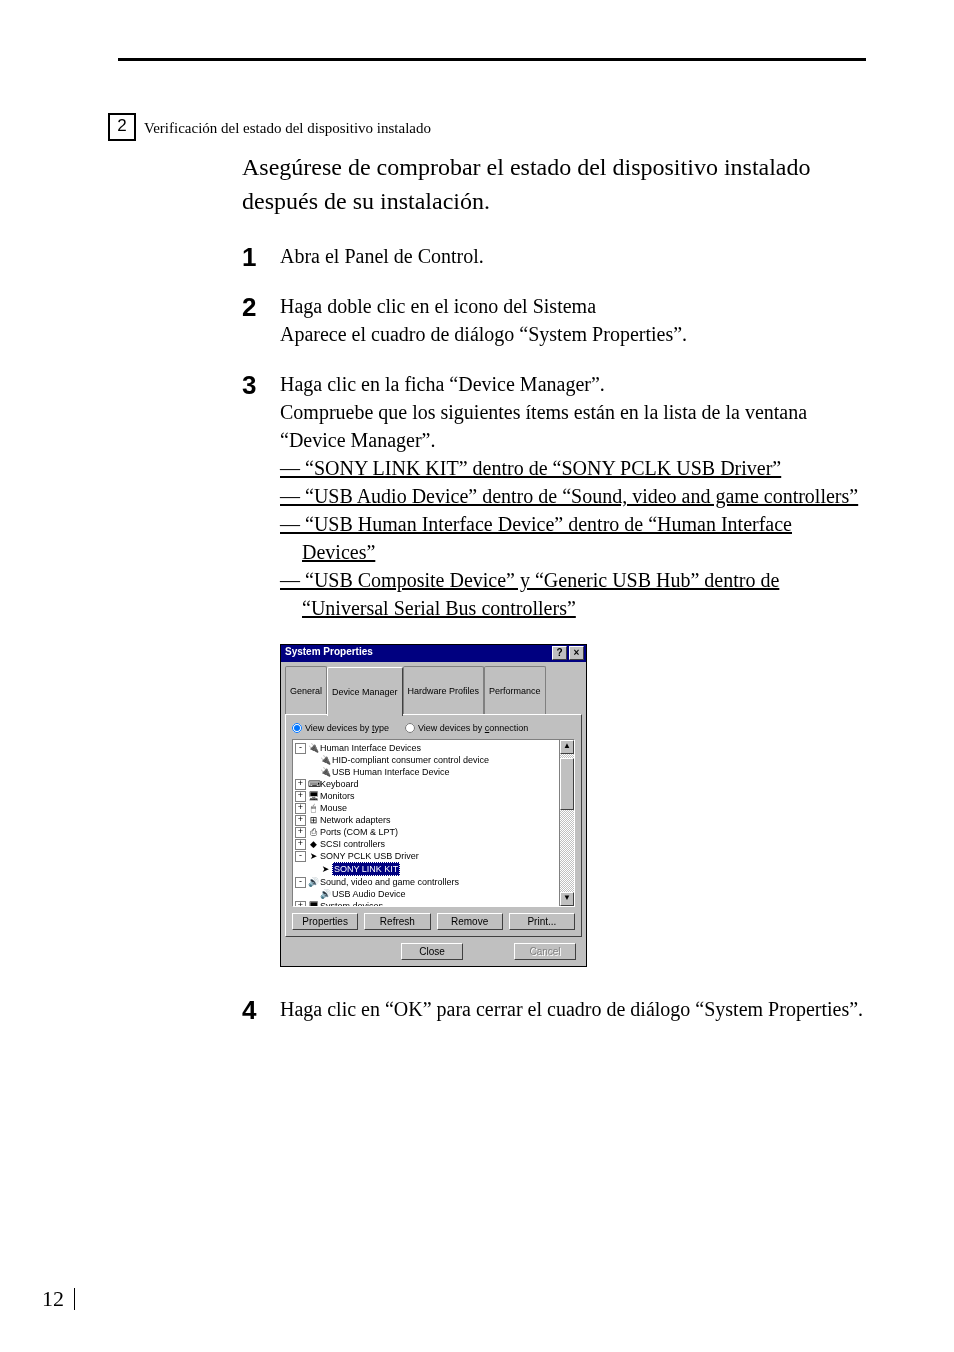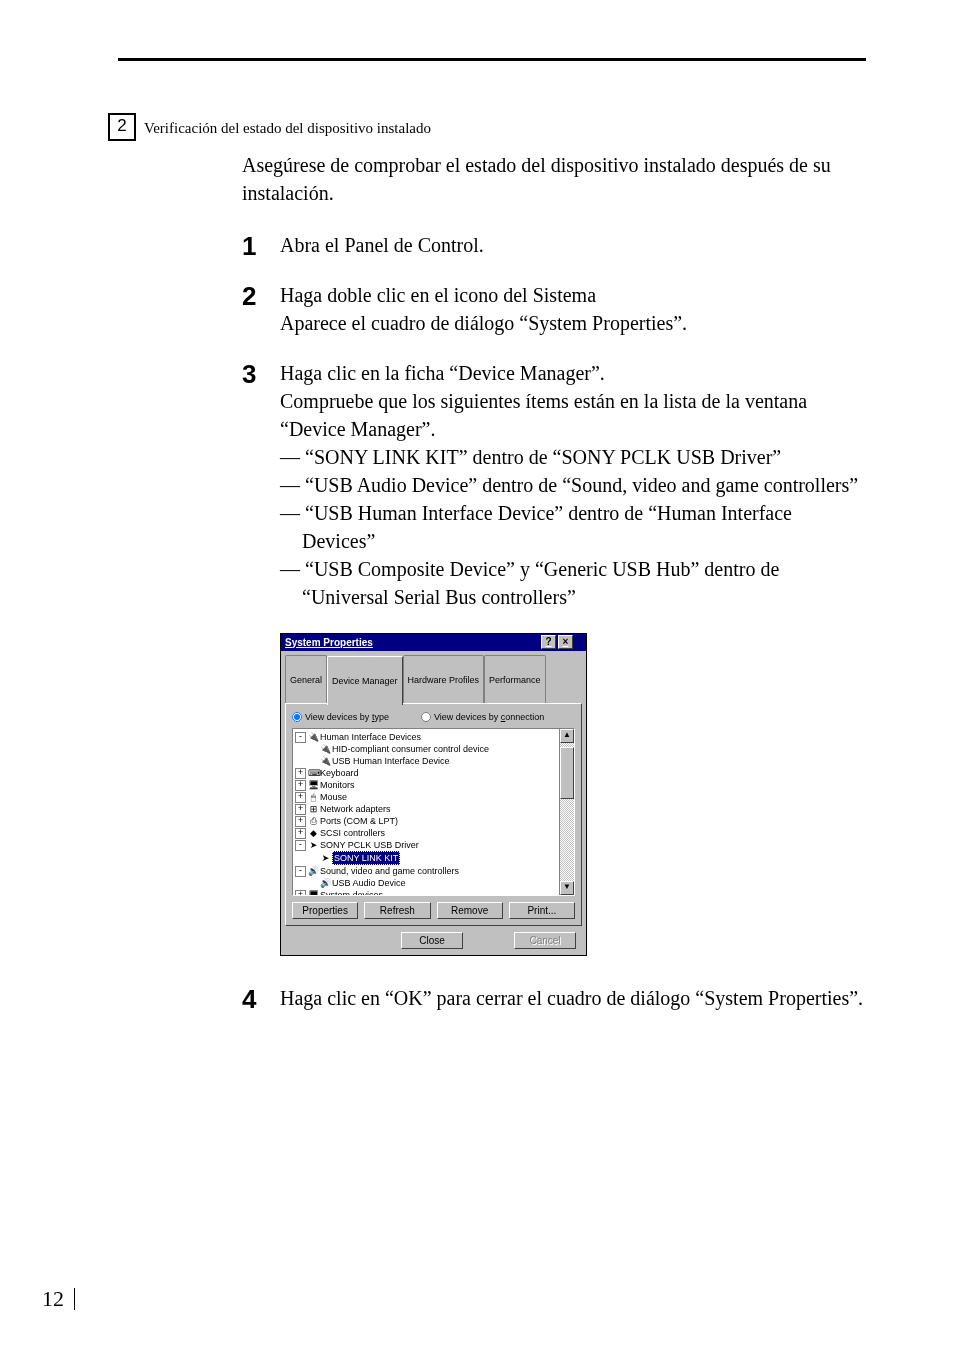--- a/index.html
+++ b/index.html
@@ -42,65 +42,64 @@
     position: relative;
     top: -2px;
   }
   .section-title {
     font-family: "Palatino Linotype", "Book Antiqua", Palatino, Georgia, serif;
     font-weight: 400;
     font-size: 15px;
   }
   .intro {
     margin-left: 134px;
-    font-size: 20px;
+    font-size: 24px;
     line-height: 1.4;
     margin-bottom: 24px;
   }
   .step {
     margin-left: 134px;
     display: flex;
     gap: 18px;
     margin-bottom: 22px;
     font-size: 20px;
     line-height: 1.4;
   }
   .step-num {
     font-family: Arial, Helvetica, sans-serif;
     font-weight: 900;
     font-size: 26px;
     line-height: 1;
     min-width: 20px;
     margin-top: 2px;
   }
   .step-body { flex: 1; }
-  .bul-line { padding-left: 22px; text-indent: -22px; }
+  .bul-line { padding-left: 22px; text-indent: -22px; text-decoration: underline; }
 
   
   .dlg {
     width: 305px;
     margin-left: 172px;
     margin-top: 2px;
     margin-bottom: 28px;
     border: 1px solid #000;
     background: #c0c0c0;
     font-family: "MS Sans Serif", Tahoma, Arial, sans-serif;
     font-size: 9px;
     color: #000;
   }
   .dlg-titlebar {
     background: #000080;
     color: #fff;
     display: flex;
-    align-items: center;
+    align-items: flex-start;
     justify-content: space-between;
-    padding: 1px 13px 2px 4px;
+    padding: 1px 2px 2px 4px;
     font-size: 10px;
     font-weight: 700;
-    text-decoration: underline;
   }
   .dlg-titlebar .winbtns { display: flex; gap: 2px; }
   .dlg-titlebar .wb {
     width: 13px; height: 12px;
     background: #c0c0c0;
     border: 1px solid #fff;
     border-right-color: #404040; border-bottom-color: #404040;
     color: #000; font-weight: 700;
     display: flex; align-items: center; justify-content: center;
     line-height: 1;
@@ -131,21 +130,21 @@
   .dlg-panel {
     border: 1px solid #fff;
     border-right-color: #404040;
     border-bottom-color: #404040;
     padding: 8px 6px 6px 6px;
     position: relative;
     z-index: 1;
   }
   .dlg-radios {
     display: flex;
-    gap: 32px;
+    gap: 16px;
     margin-bottom: 6px;
     font-size: 9px;
   }
   .dlg-radios label { display: flex; align-items: center; gap: 3px; }
   .dlg-radios input { margin: 0; width: 10px; height: 10px; }
   .dlg-radios u { text-decoration: underline; }
 
   .tree-wrap {
     display: flex;
     border: 1px solid #808080;

